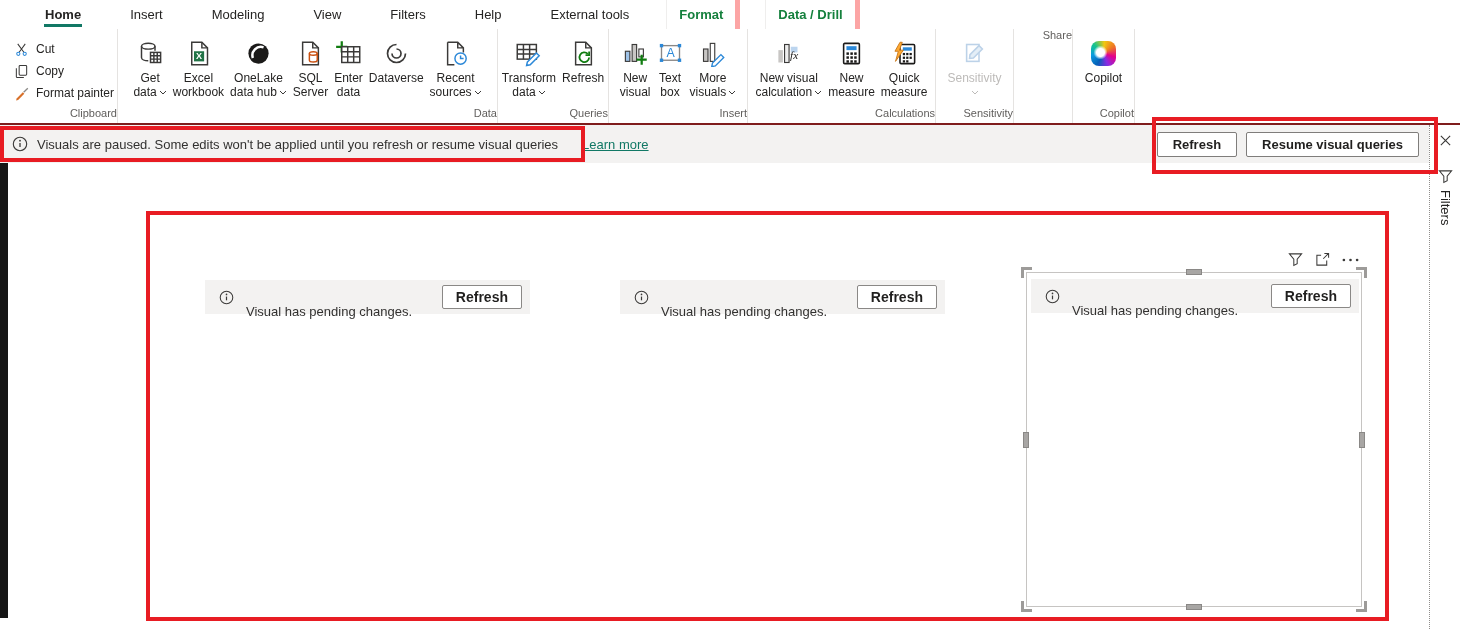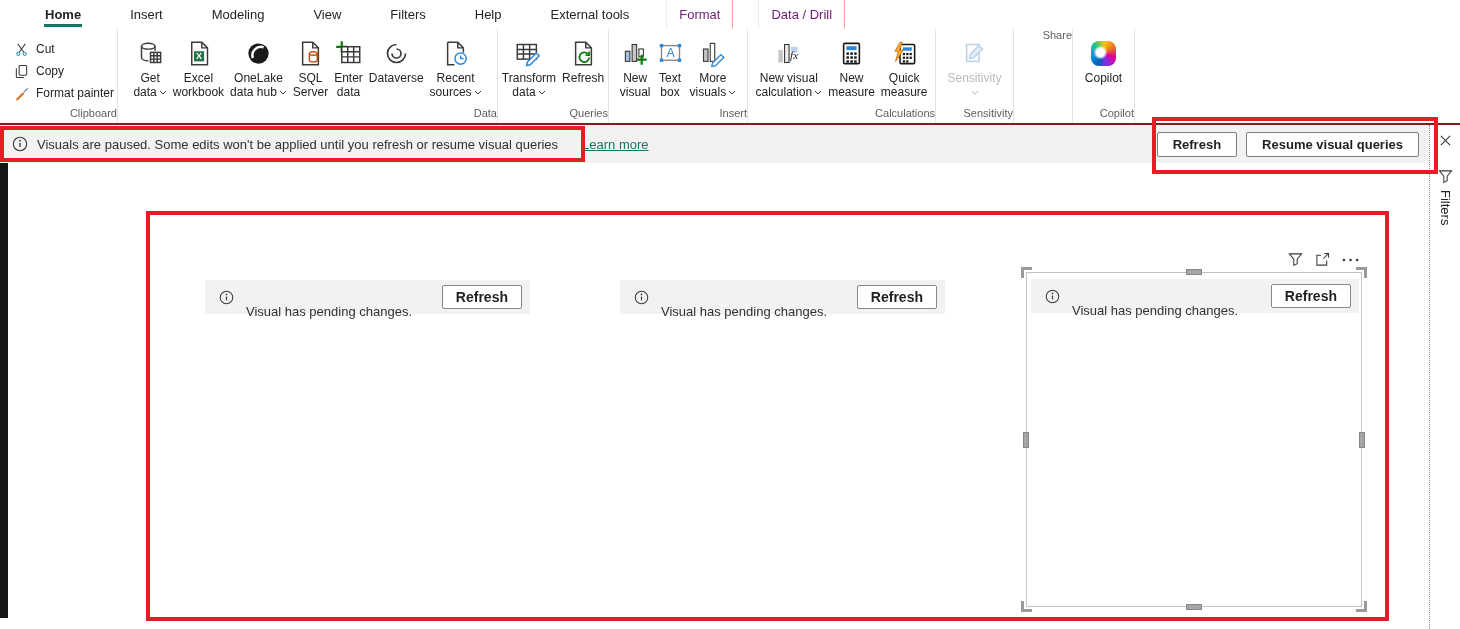--- a/index.html
+++ b/index.html
@@ -9,21 +9,21 @@
     font-family:"Liberation Sans","DejaVu Sans",sans-serif; color:#252423;
   }
   
   .left-strip { position:absolute; left:0; top:0; width:8px; height:618px; background:#161616; z-index:1; }
 
   
   .tabbar { position:absolute; left:0; top:0; width:1460px; height:29px; background:#fff; display:flex; align-items:stretch; padding-left:33px; gap:25px; z-index:2; }
   .tab { position:relative; display:flex; align-items:center; padding:0 12px; font-size:13px; color:#252423; cursor:pointer; white-space:nowrap; }
   .tab.active { font-weight:bold; }
   .tab.active::after { content:""; position:absolute; left:11px; right:11px; bottom:2px; height:3px; background:#117865; }
-  .tab.contextual { color:#701a75; background:#fff; border-left:1px solid #efeeed; border-right:1px solid #fca5a5; }
+  .tab.contextual { color:#15803d; background:#fff; border-left:1px solid #efeeed; border-right:5px solid #fca5a5;font-weight:bold; }
 
   
   .ribbon { position:absolute; left:0; top:29px; width:1460px; height:96px; background:#fff; border-bottom:2px solid #7f1d1d; display:flex; z-index:2; }
   .rgroup { display:flex; flex-direction:column; border-right:1px solid #e5e3e1; }
   .rgroup-items { flex:1; display:flex; align-items:flex-start; justify-content:center; padding-top:4px; }
   .rgroup-label { font-size:11px; color:#605e5c; text-align:right; padding-bottom:4px; white-space:nowrap; }
   .rbtn { display:flex; flex-direction:column; align-items:center; padding:2px 3px; border-radius:2px; cursor:pointer; }
   .rbtn .ric { height:36px; display:flex; align-items:center; justify-content:center; }
   .rlab { font-size:12px; line-height:14px; color:#252423; text-align:center; white-space:nowrap; }
   .rlab-row { display:flex; align-items:center; justify-content:center; gap:2px; min-height:14px; }

